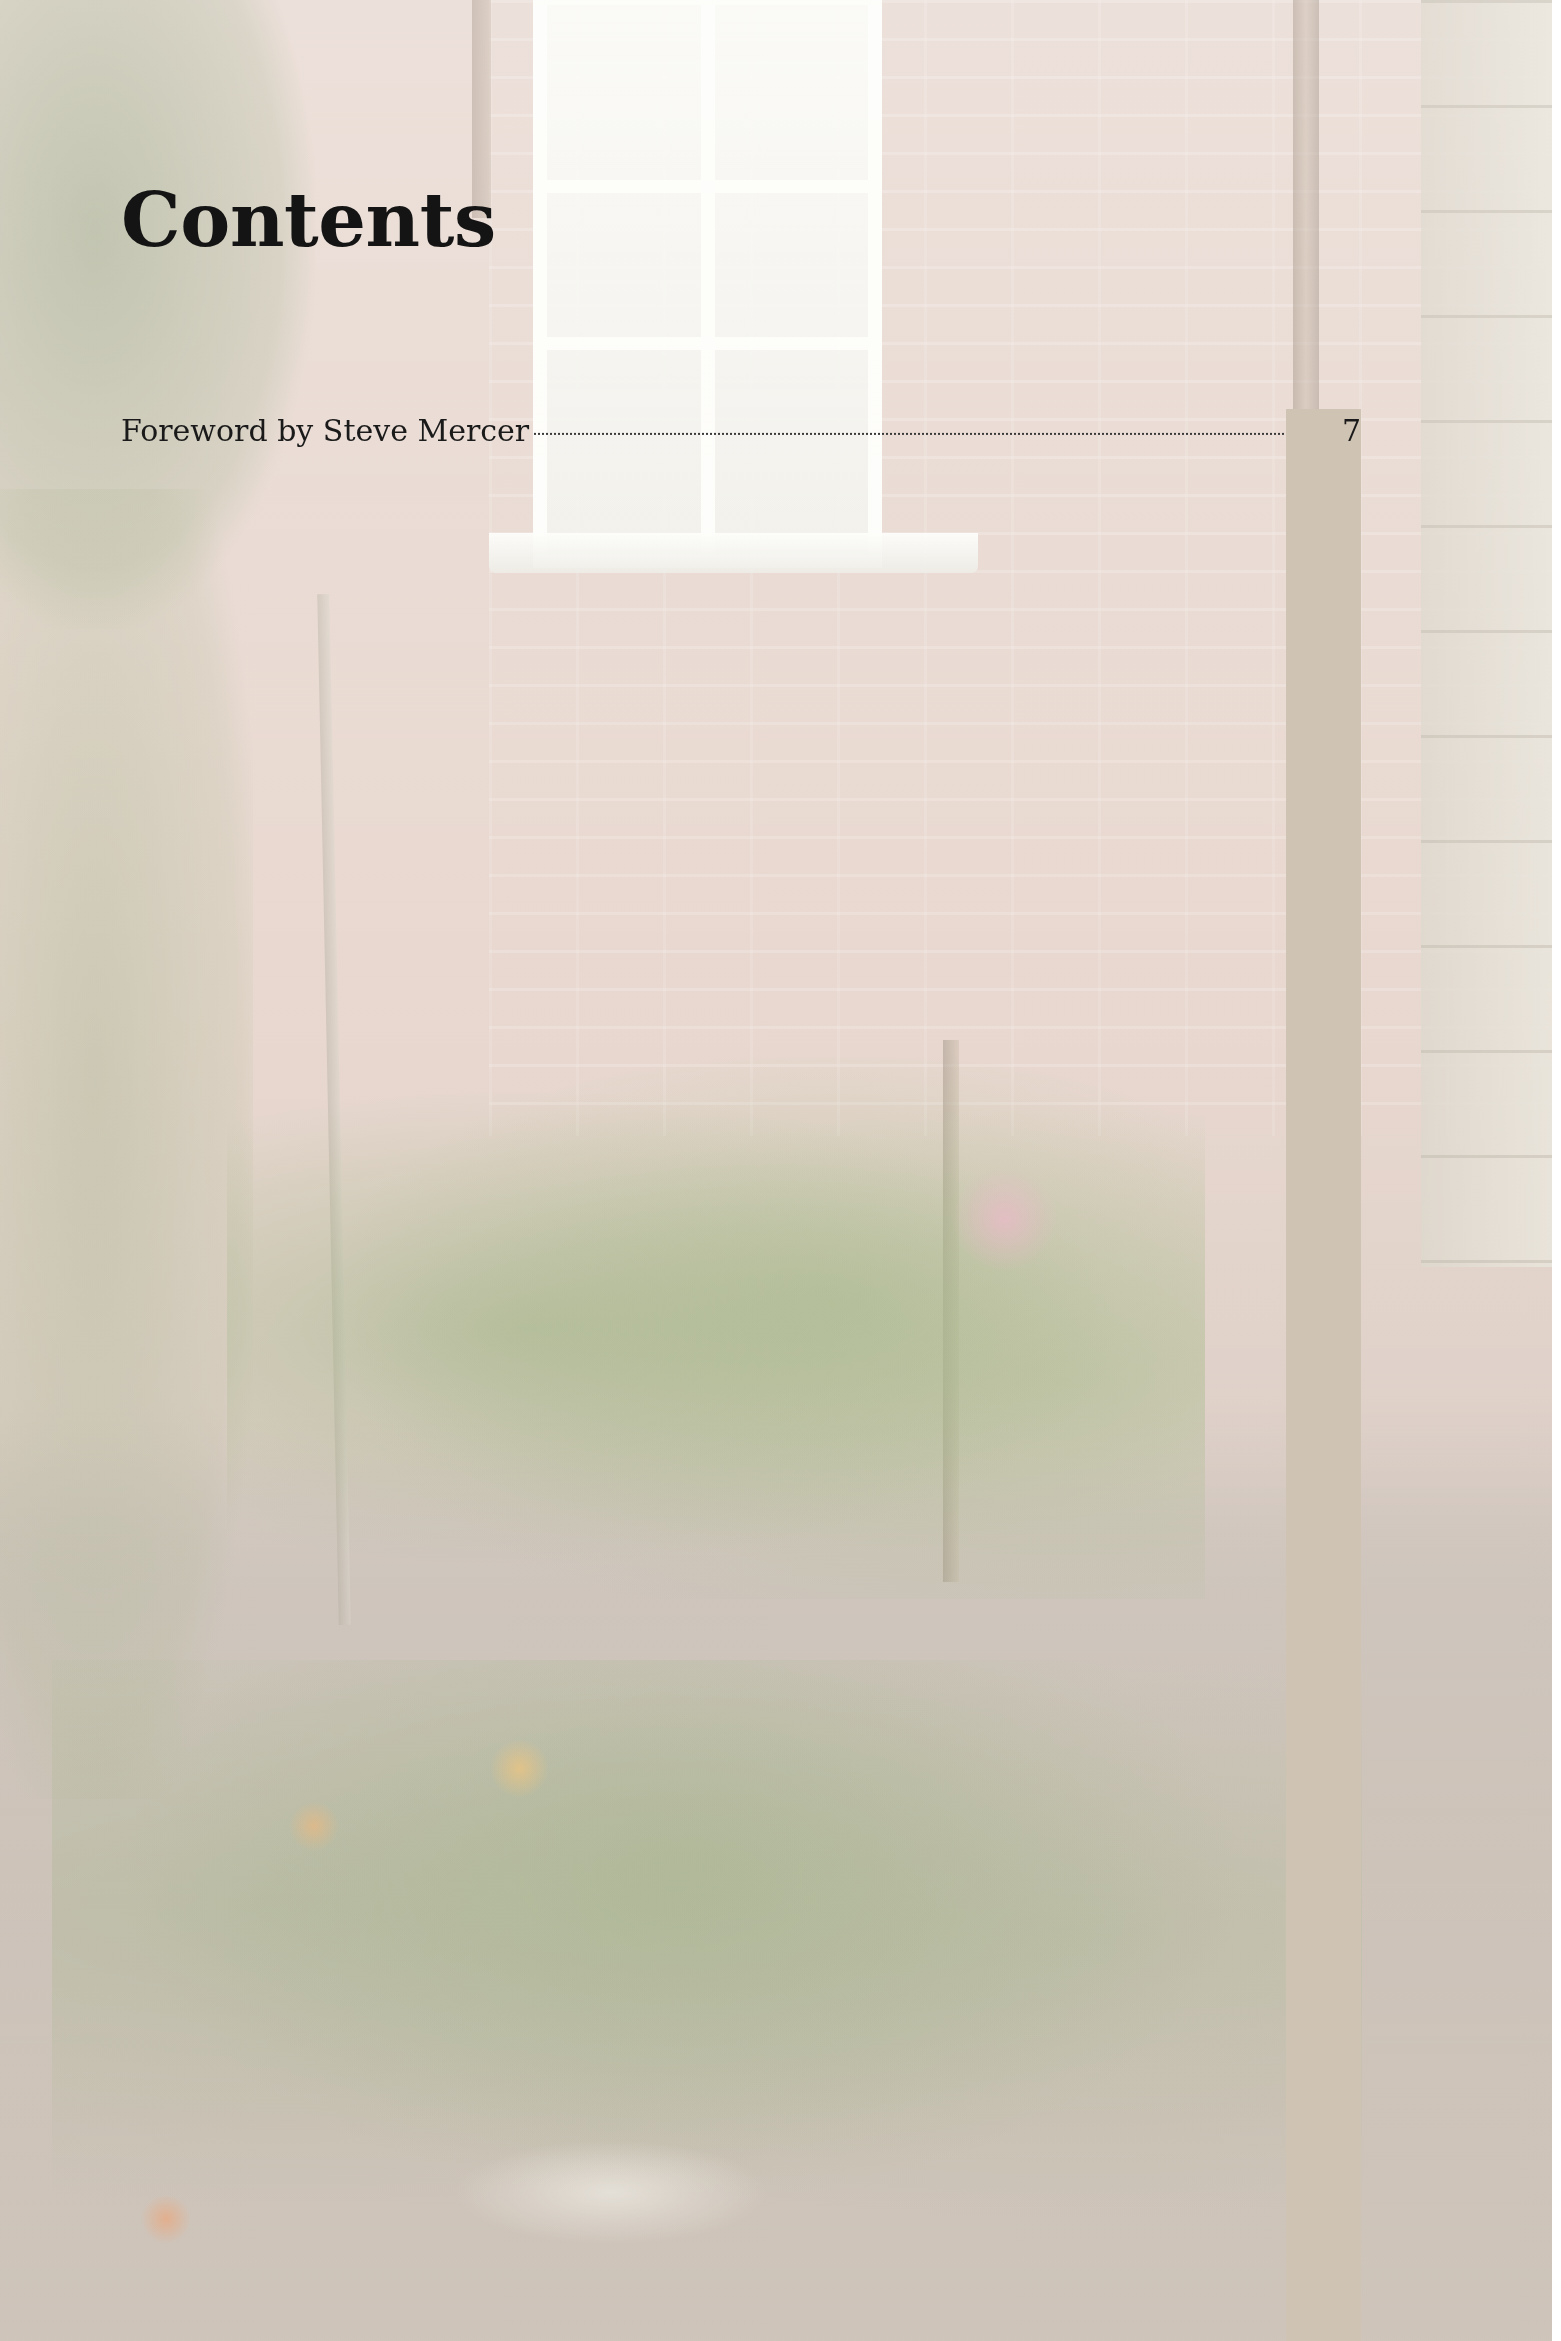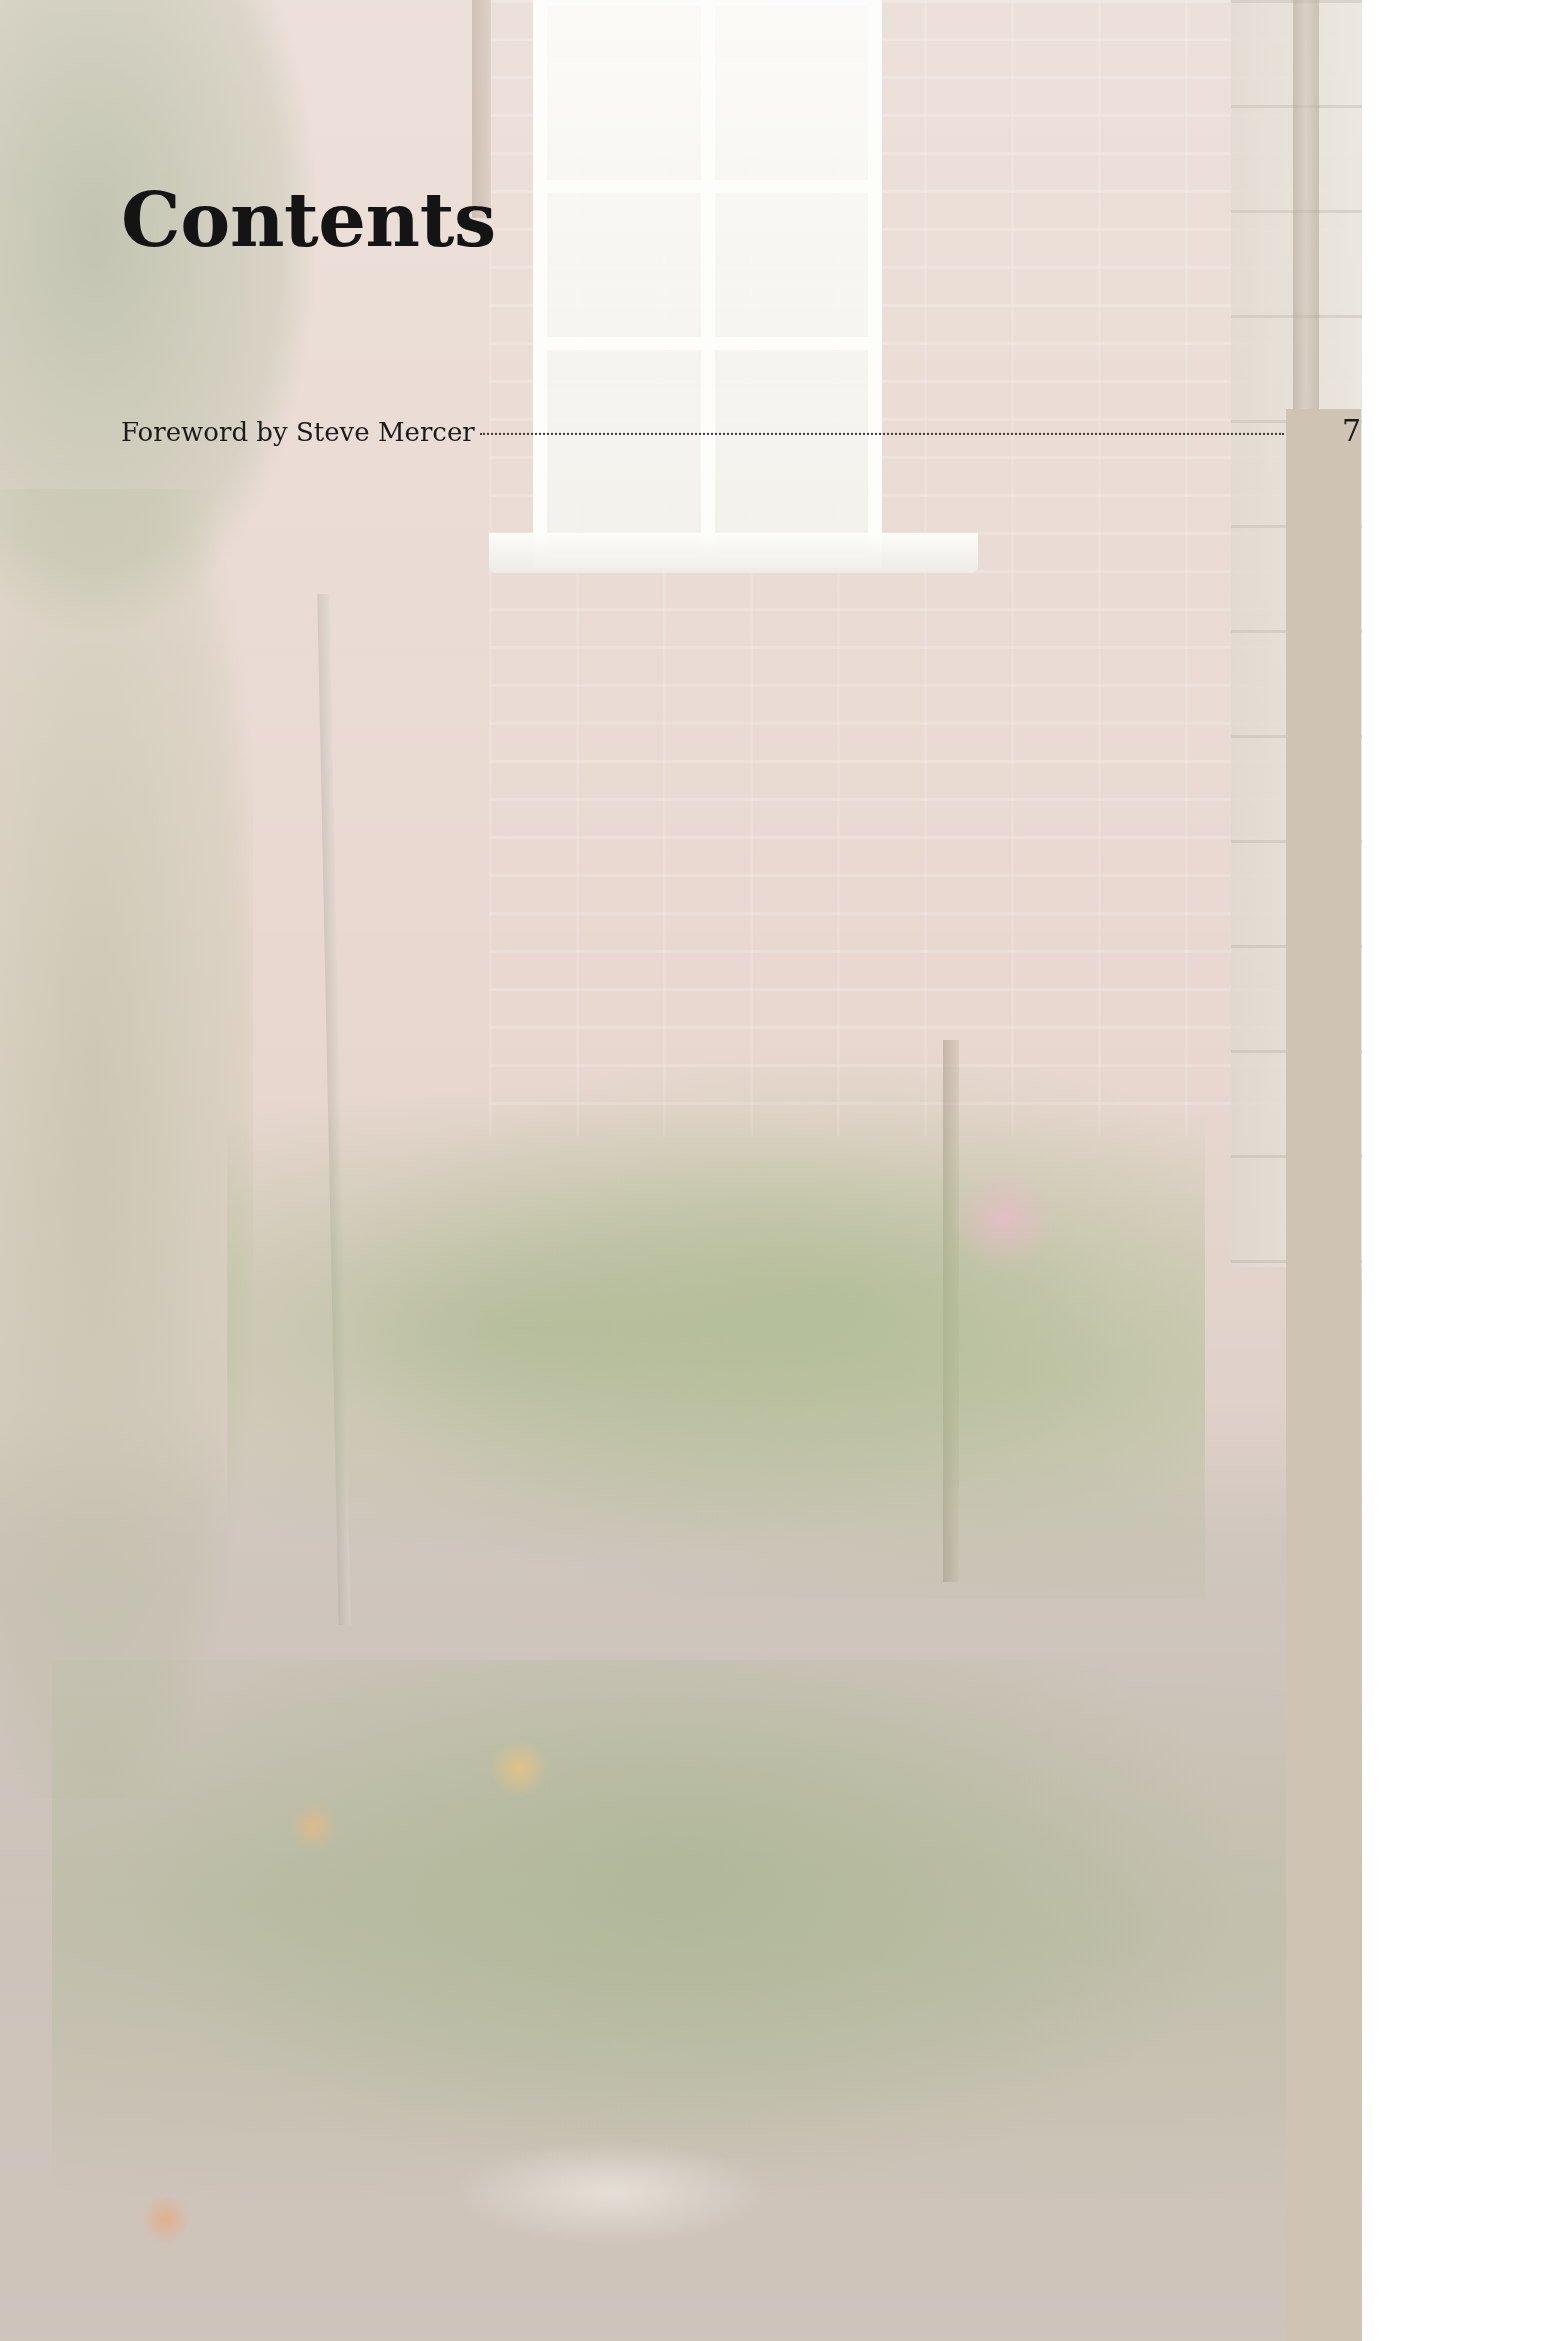--- a/index.html
+++ b/index.html
@@ -10,21 +10,21 @@
     width: 1562px;
     height: 2342px;
     font-family: "Liberation Sans", sans-serif;
     background: #ffffff;
     overflow: hidden;
   }
 
   
   .page {
     position: relative;
-    width: 1362px;
+    width: 1552px;
     height: 2342px;
     overflow: hidden;
     background: #cfc4b4;
   }
 
   
   .photo {
     position: absolute;
     inset: 0;
     background:
@@ -215,21 +215,21 @@
     transform: translateY(-6.1px);
     min-width: 17.5px;
   }
   .row .page {
     font-size: 29px;
     text-align: right;
     width: 75px;
     flex: 0 0 75px;
   }
 
-  .front .label { font-size: 26px; }
+  .front .label { font-size: 30px; }
   .front .page { font-size: 30px; }
 </style>
 </head>
 <body>
 
 <div class="page">
 
   <div class="photo">
     <div class="bricks"></div>
     <div class="stone-right"></div>

